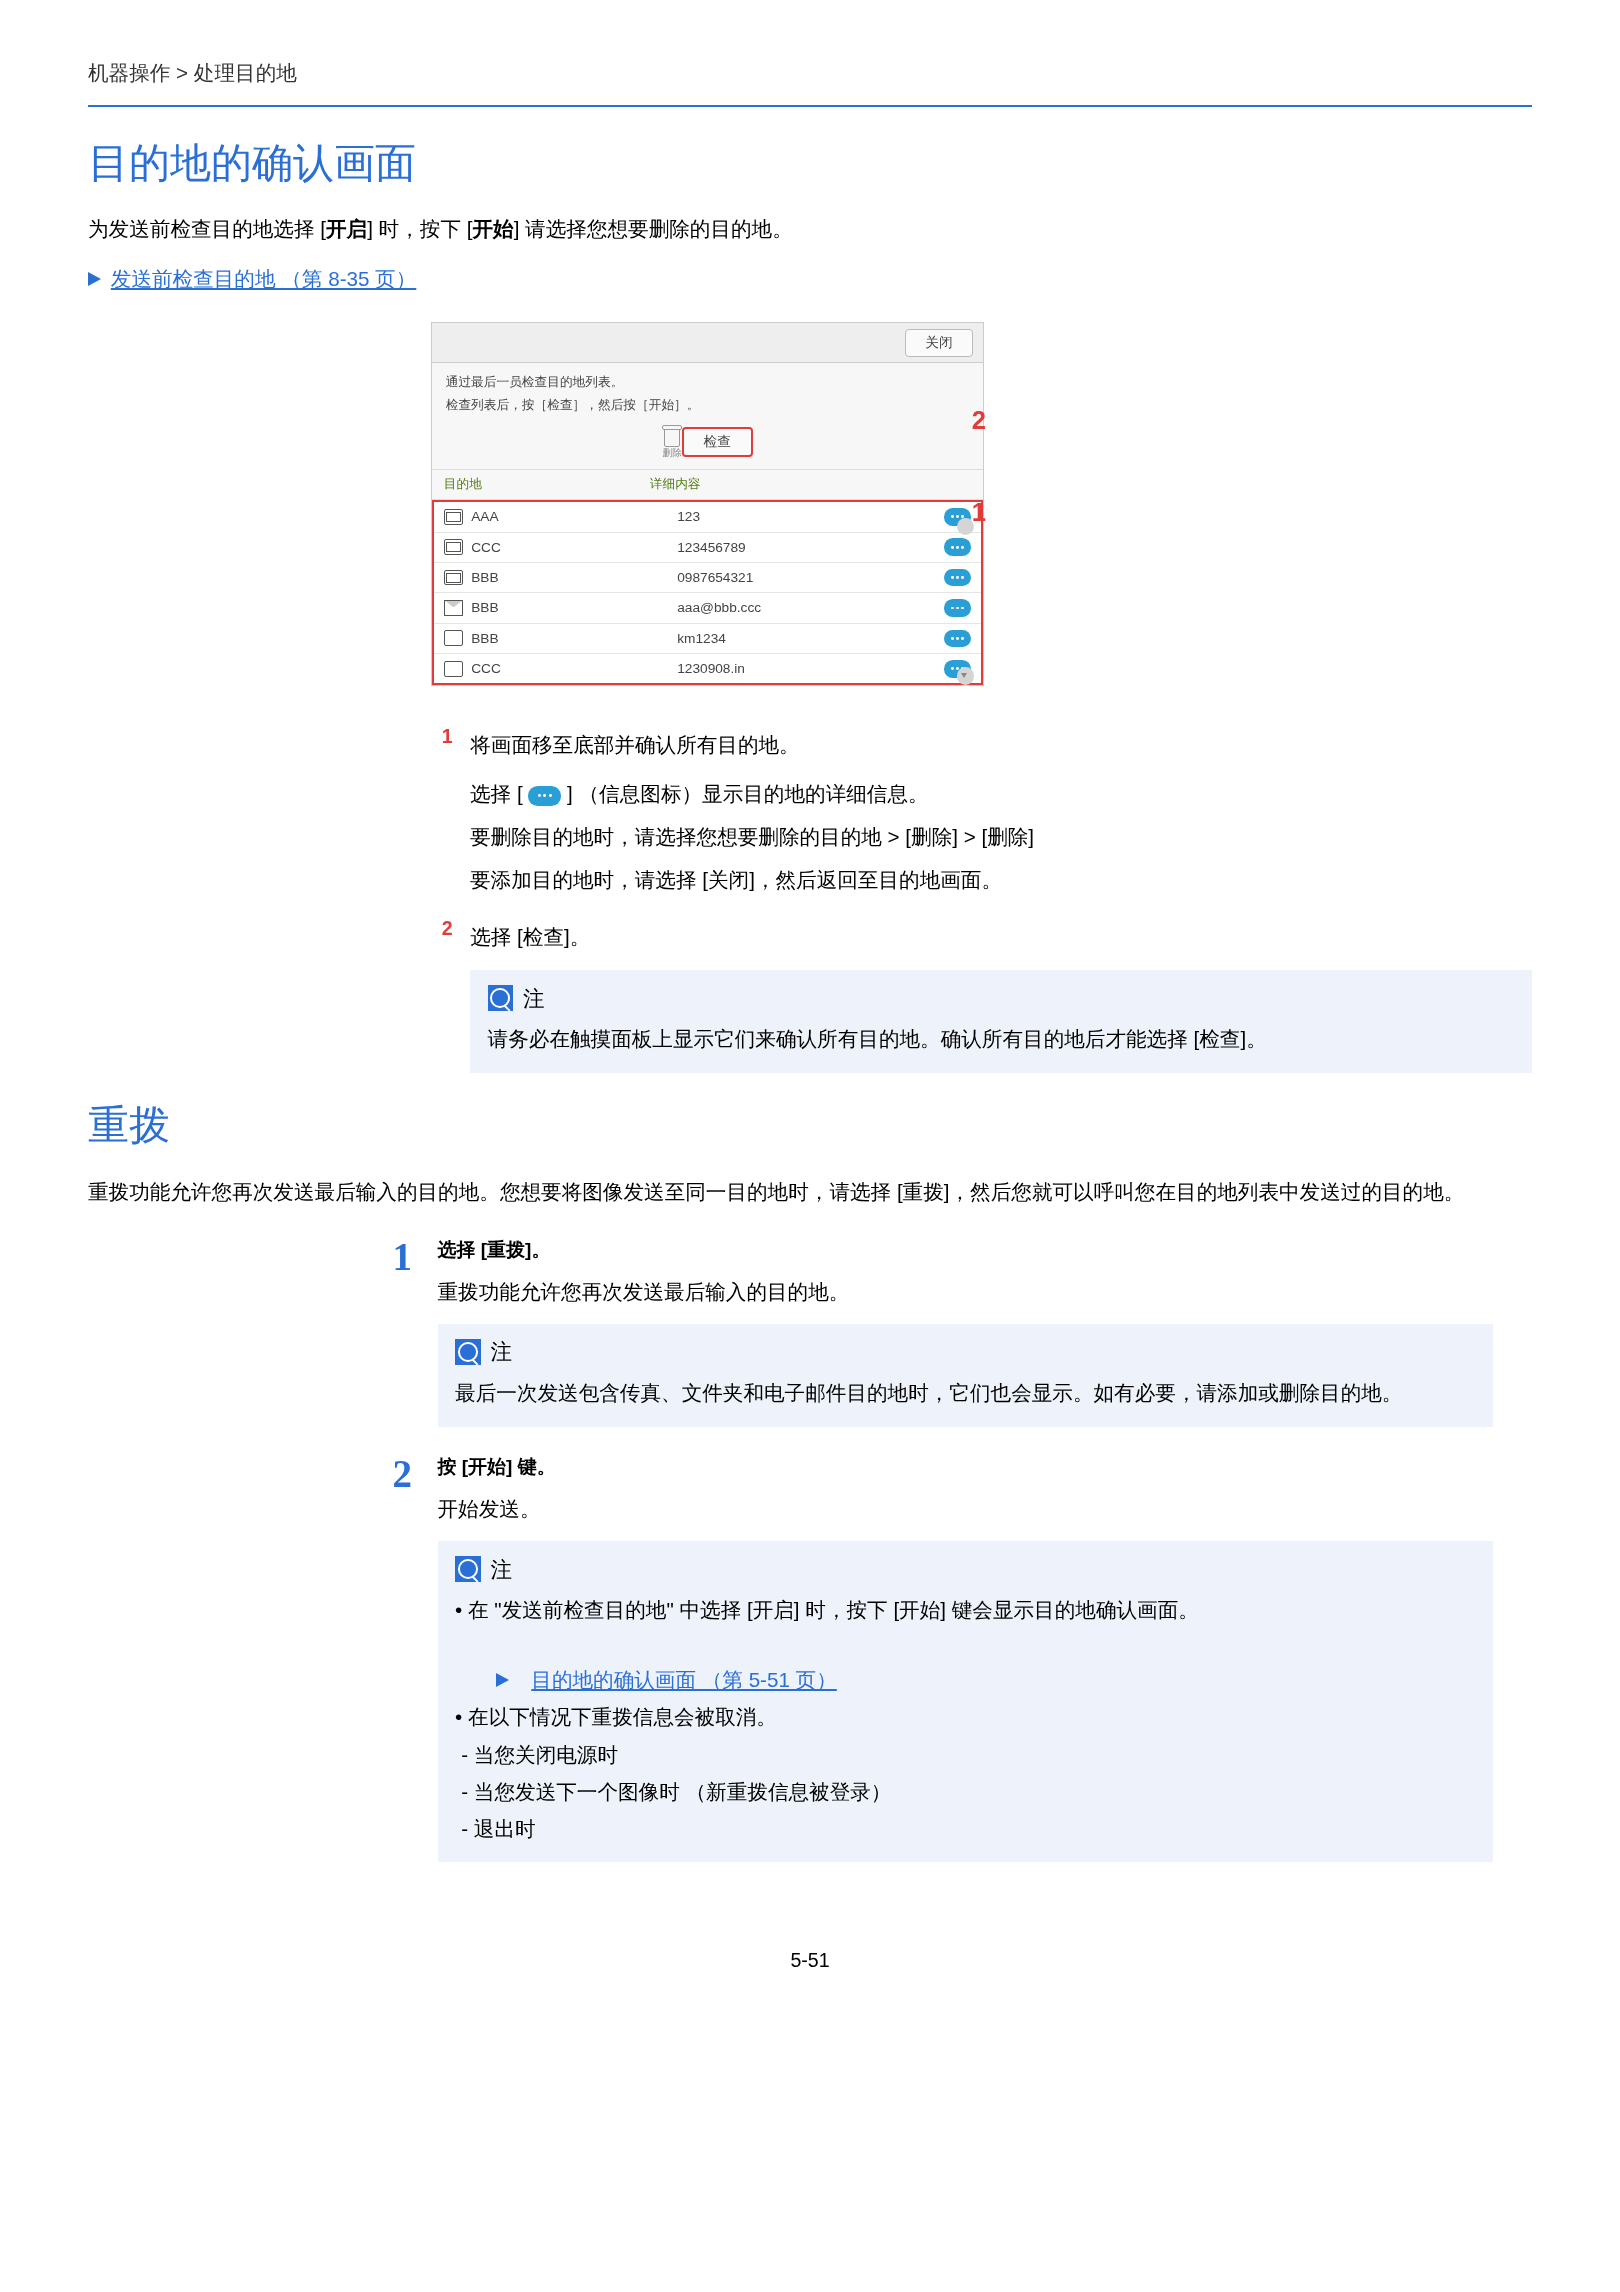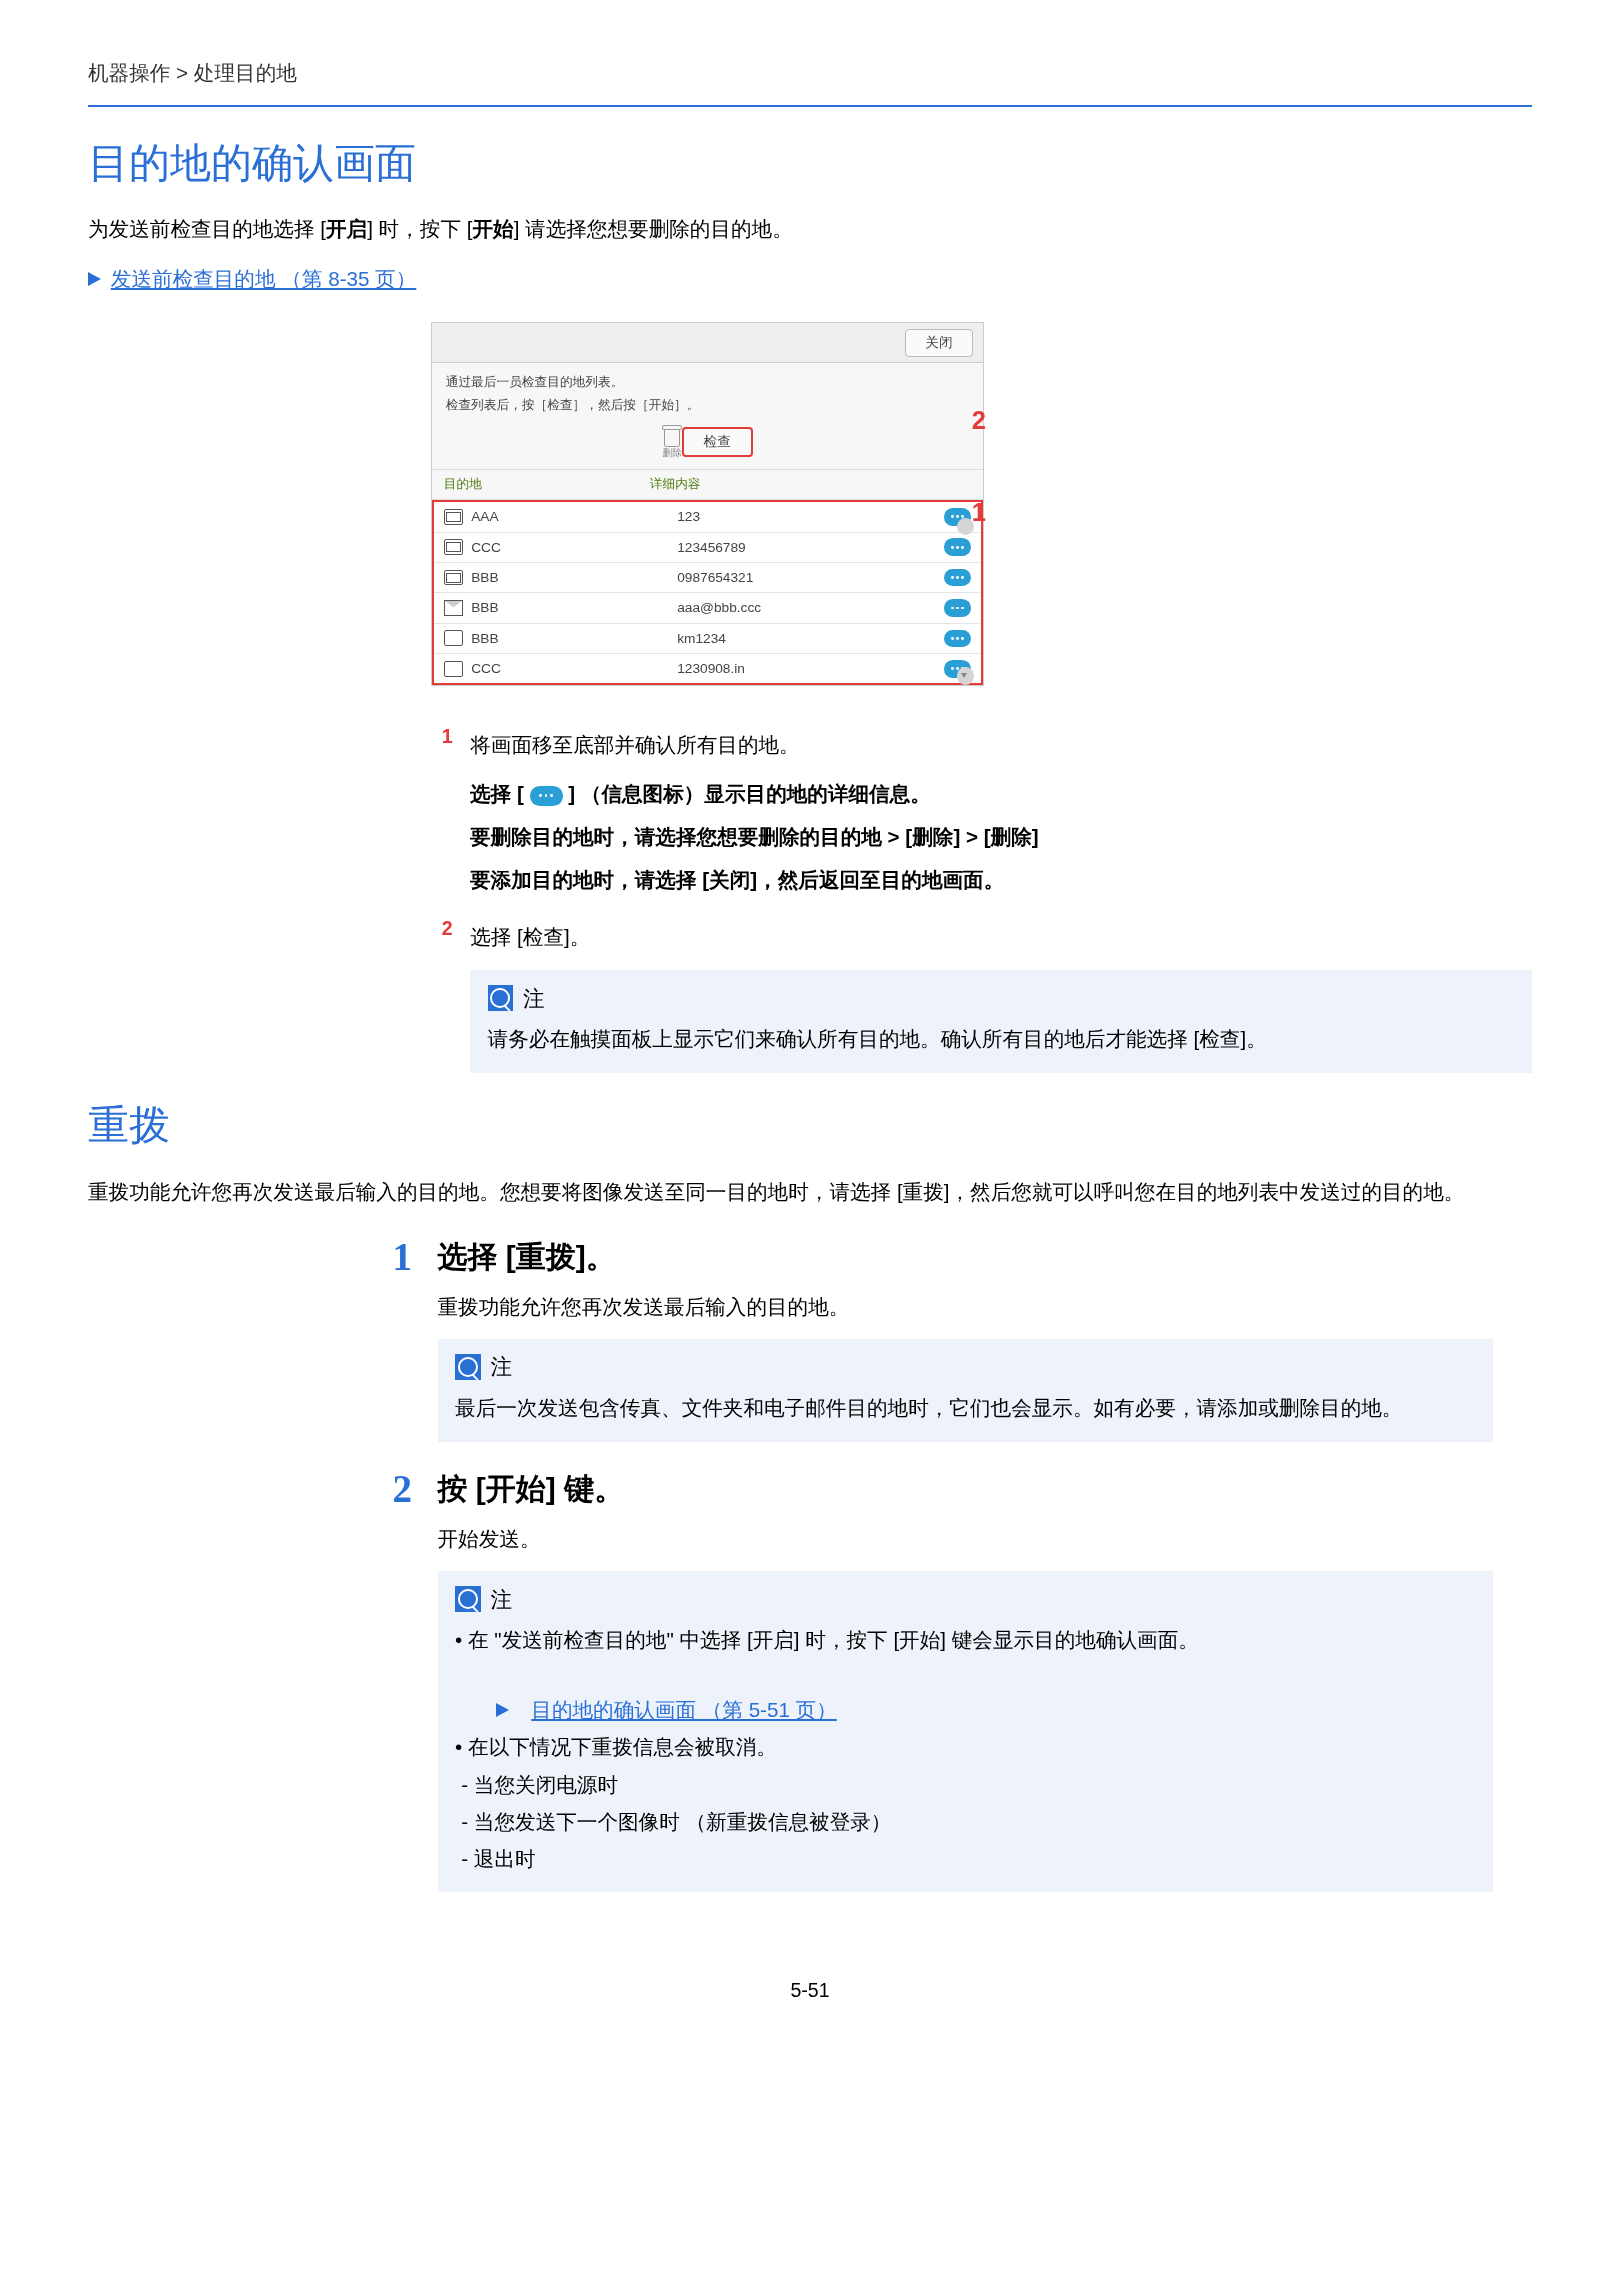--- a/index.html
+++ b/index.html
@@ -48,41 +48,41 @@
 
   .callout { position:absolute; font-size:25.5px; font-weight:600; color:#e33a3a; }
   .callout.c2 { top: 84px; right: -5.9px; }
   .callout.c1 { top: 176px; right: -5.9px; }
 
   
   .indent { margin-left: 343px; }
   .rn-row { display:flex; gap:17.6px; margin-bottom: 9.8px; }
   .rn-num { color:#e33a3a; font-weight:700; font-size:19.6px; width:21.6px; flex-shrink:0; text-align:right; }
   .rn-body { font-size:20.6px; line-height:1.9; }
-  .rn-sub { margin-left:39px; font-size:20.6px; line-height:1.9; margin-bottom:3.9px;font-weight:bold; }
+  .rn-sub { margin-left:39px; font-size:20.6px; line-height:1.9; margin-bottom:3.9px; }
   .info-chip { display:inline-flex; align-items:center; justify-content:center; width:33px; height:19.6px; background:#2a9fd6; border-radius:9.8px; vertical-align:middle; gap:2.9px; }
   .info-chip i { width:2.9px; height:2.9px; background:#fff; border-radius:50%; }
 
   .note { background:#eef3fb; padding:13.7px 17.6px 15.7px; margin-top:13.7px; }
   .note-head { display:flex; align-items:center; gap:9.8px; font-size:21.6px; font-weight:500; margin-bottom:7.8px; }
   .note-icon { width:25.5px; height:25.5px; background:#2a6fd6; display:inline-block; position:relative; }
   .note-icon::before { content:""; position:absolute; inset:2.9px; border:2px solid #fff; border-radius:50%; }
   .note-icon::after { content:""; position:absolute; right:2px; bottom:2px; width:7.8px; height:2px; background:#fff; transform:rotate(45deg); }
   .note p { font-size:20.6px; line-height:1.8; }
   .note ul { list-style:none; padding-left:0; font-size:20.6px; line-height:1.8; }
   .note li.bullet::before { content:"•  "; }
   .note li.dash { padding-left:1.5em; }
   .note li.dash::before { content:"- "; margin-left:-1.2em; }
   .note li.arrow { padding-left:2em; display:flex; align-items:center; gap:22px;margin-top:33px; }
 
   
   .step { display:flex; gap:25.5px; margin-top:27.4px; }
   .sn { color:#2a6fd6; font-family:"Times New Roman",serif; font-size:39px; font-weight:700; width:59px; text-align:right; flex-shrink:0; line-height:1; }
   .step-body { flex:1; }
-  .step-title { font-size:30px; font-weight:600; margin-bottom:9.8px; }
+  .step-title { font-size:19px; font-weight:600; margin-bottom:9.8px; }
   .step-p { font-size:20.6px; line-height:1.8; margin-bottom:9.8px; }
   .steps-wrap { margin-left:265px; margin-right:39px; }
 
   .page-num { text-align:center; font-size:19.6px; margin-top:87px; }
 </style>
 </head>
 <body>
 
 <div class="page">
 

